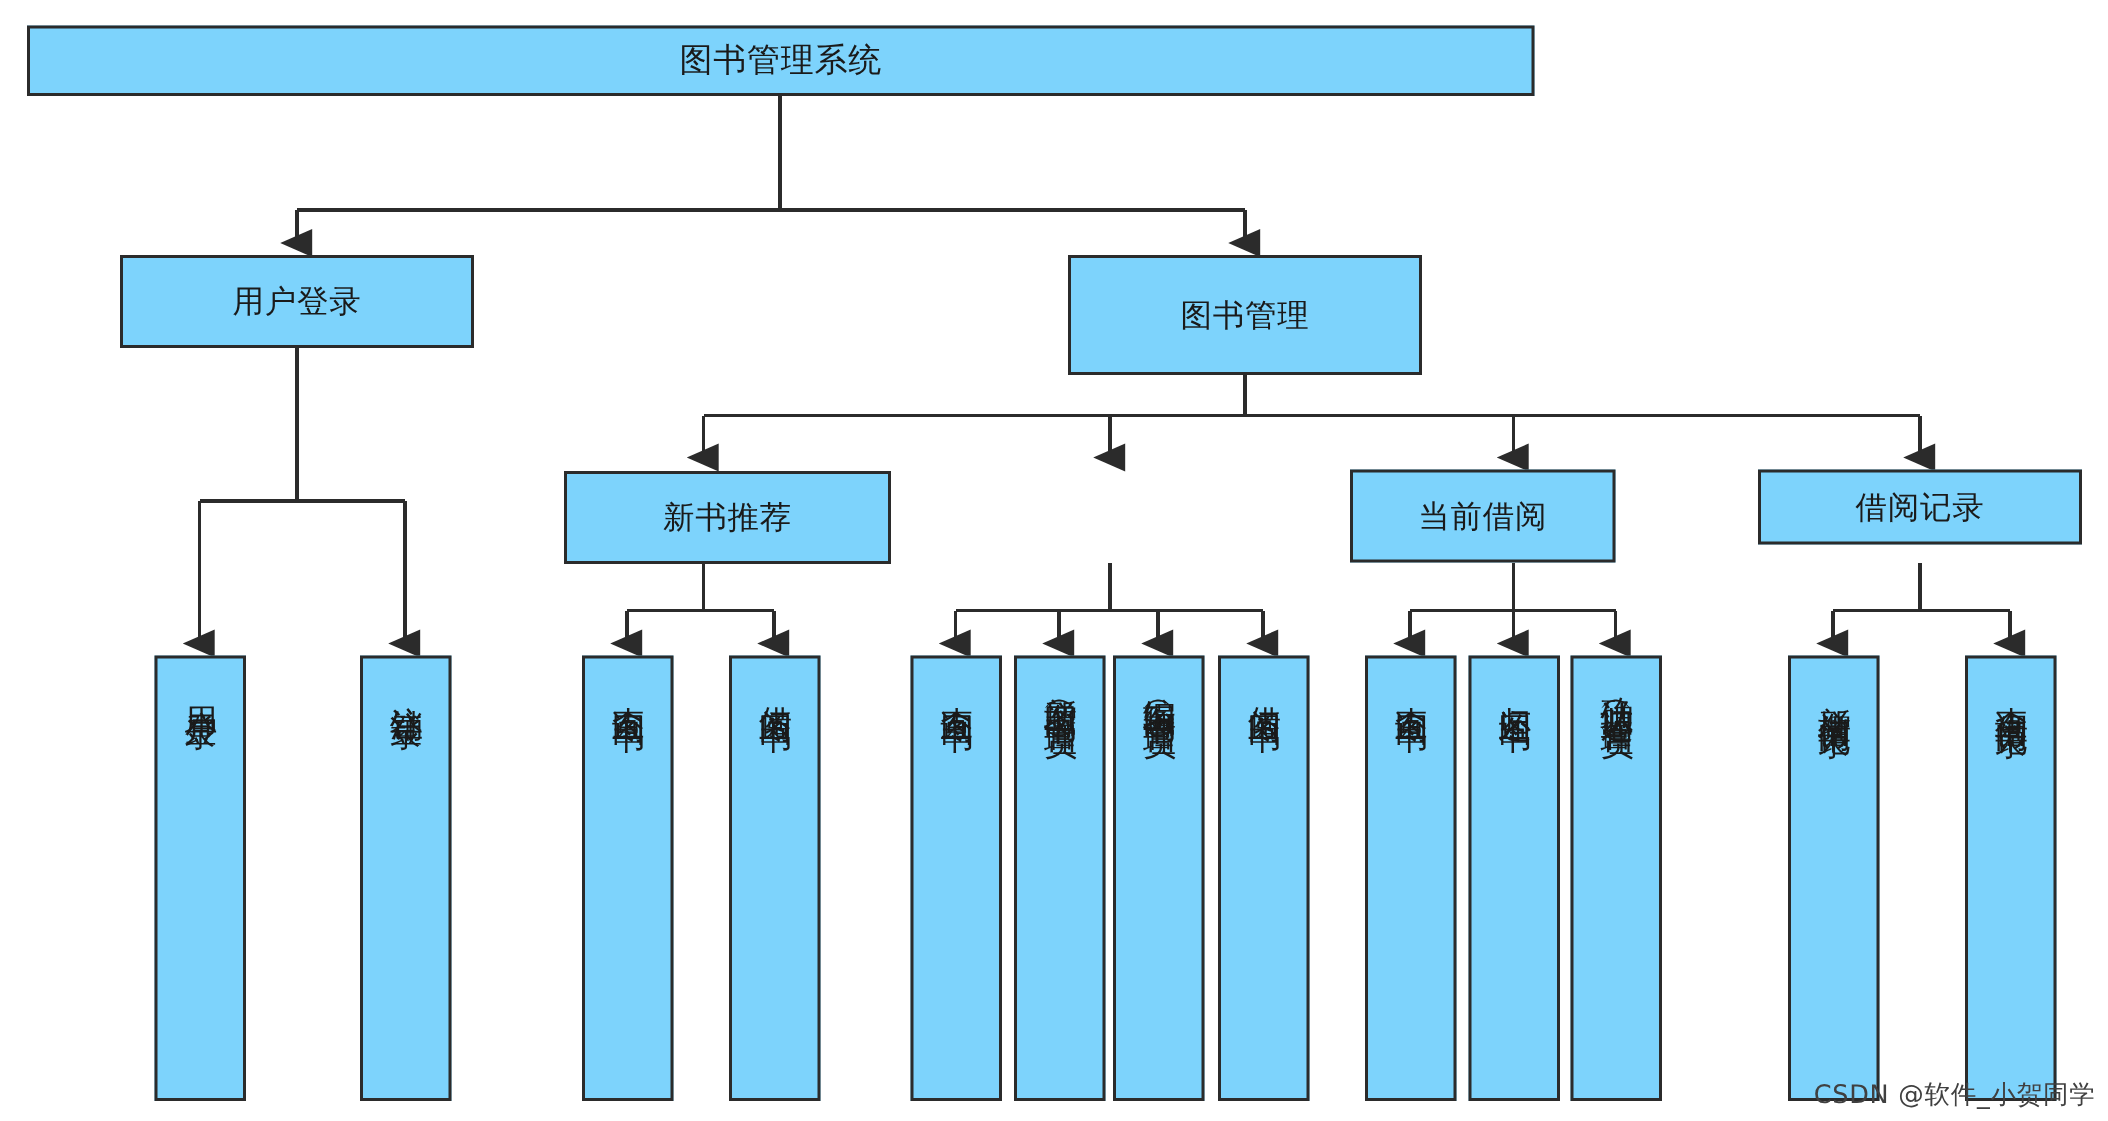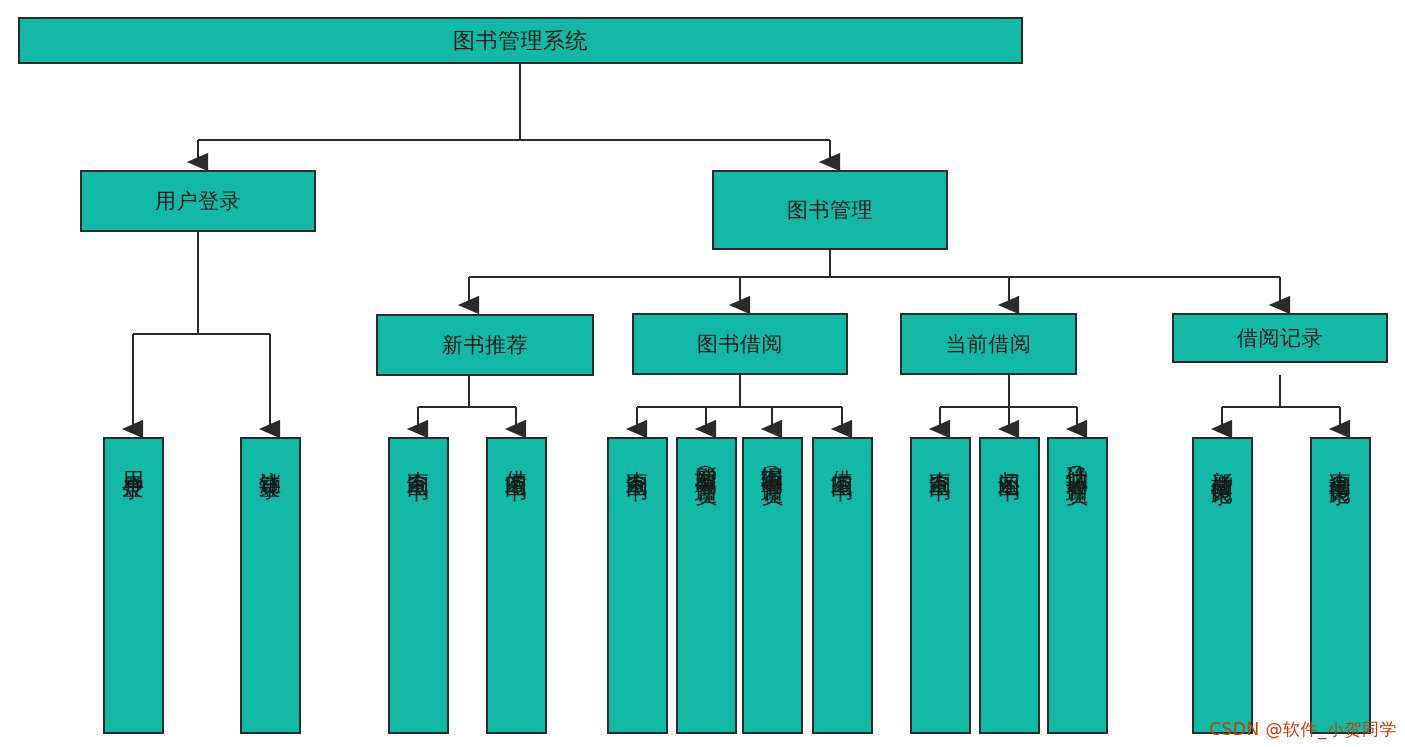--- a/index.html
+++ b/index.html
@@ -23,21 +23,21 @@
     left: 0;
     top: 0;
     width: 1405px;
     height: 747px;
     pointer-events: none;
   }
   .node {
     position: absolute;
     box-sizing: border-box;
     border: 2px solid #2b2b2b;
-    background: #14b8a6;
+    background: #7dd3fc;
     display: flex;
     align-items: center;
     justify-content: center;
     color: #1a1a1a;
   }
   .node-label {
     display: block;
     text-align: center;
     line-height: 1.18;
     white-space: pre;
@@ -65,21 +65,21 @@
     white-space: normal;
   }
   .node.vertical.tall-text {
     padding-top: 8px;
   }
   .watermark {
     position: absolute;
     right: 8px;
     bottom: 6px;
     font-size: 17px;
-    color: #c2410c;
+    color: #404040;
     letter-spacing: 0.5px;
     white-space: nowrap;
     user-select: none;
     text-align: center;
   }
 </style>
 </head>
 <body>
 
 <div id="diagram-root">
@@ -144,23 +144,20 @@
   </div>
 
   <div class="node horizontal" style="left:712px; top:170px; width:236px; height:80px;">
     <span class="node-label">图书管理</span>
   </div>
 
   <div class="node horizontal" style="left:360px; top:314px; width:218px; height:62px;margin-left:16px;">
     <span class="node-label">新书推荐</span>
   </div>
 
-  <div class="node horizontal" style="left:632px; top:313px; width:216px; height:62px;">
-    <span class="node-label">图书借阅</span>
-  </div>
 
   <div class="node horizontal" style="left:900px; top:313px; width:177px; height:62px;">
     <span class="node-label">当前借阅</span>
   </div>
 
   <div class="node horizontal" style="left:1172px; top:313px; width:216px; height:50px;">
     <span class="node-label">借阅记录</span>
   </div>
 
   <div class="node vertical" style="left:103px; top:437px; width:61px; height:297px;">

